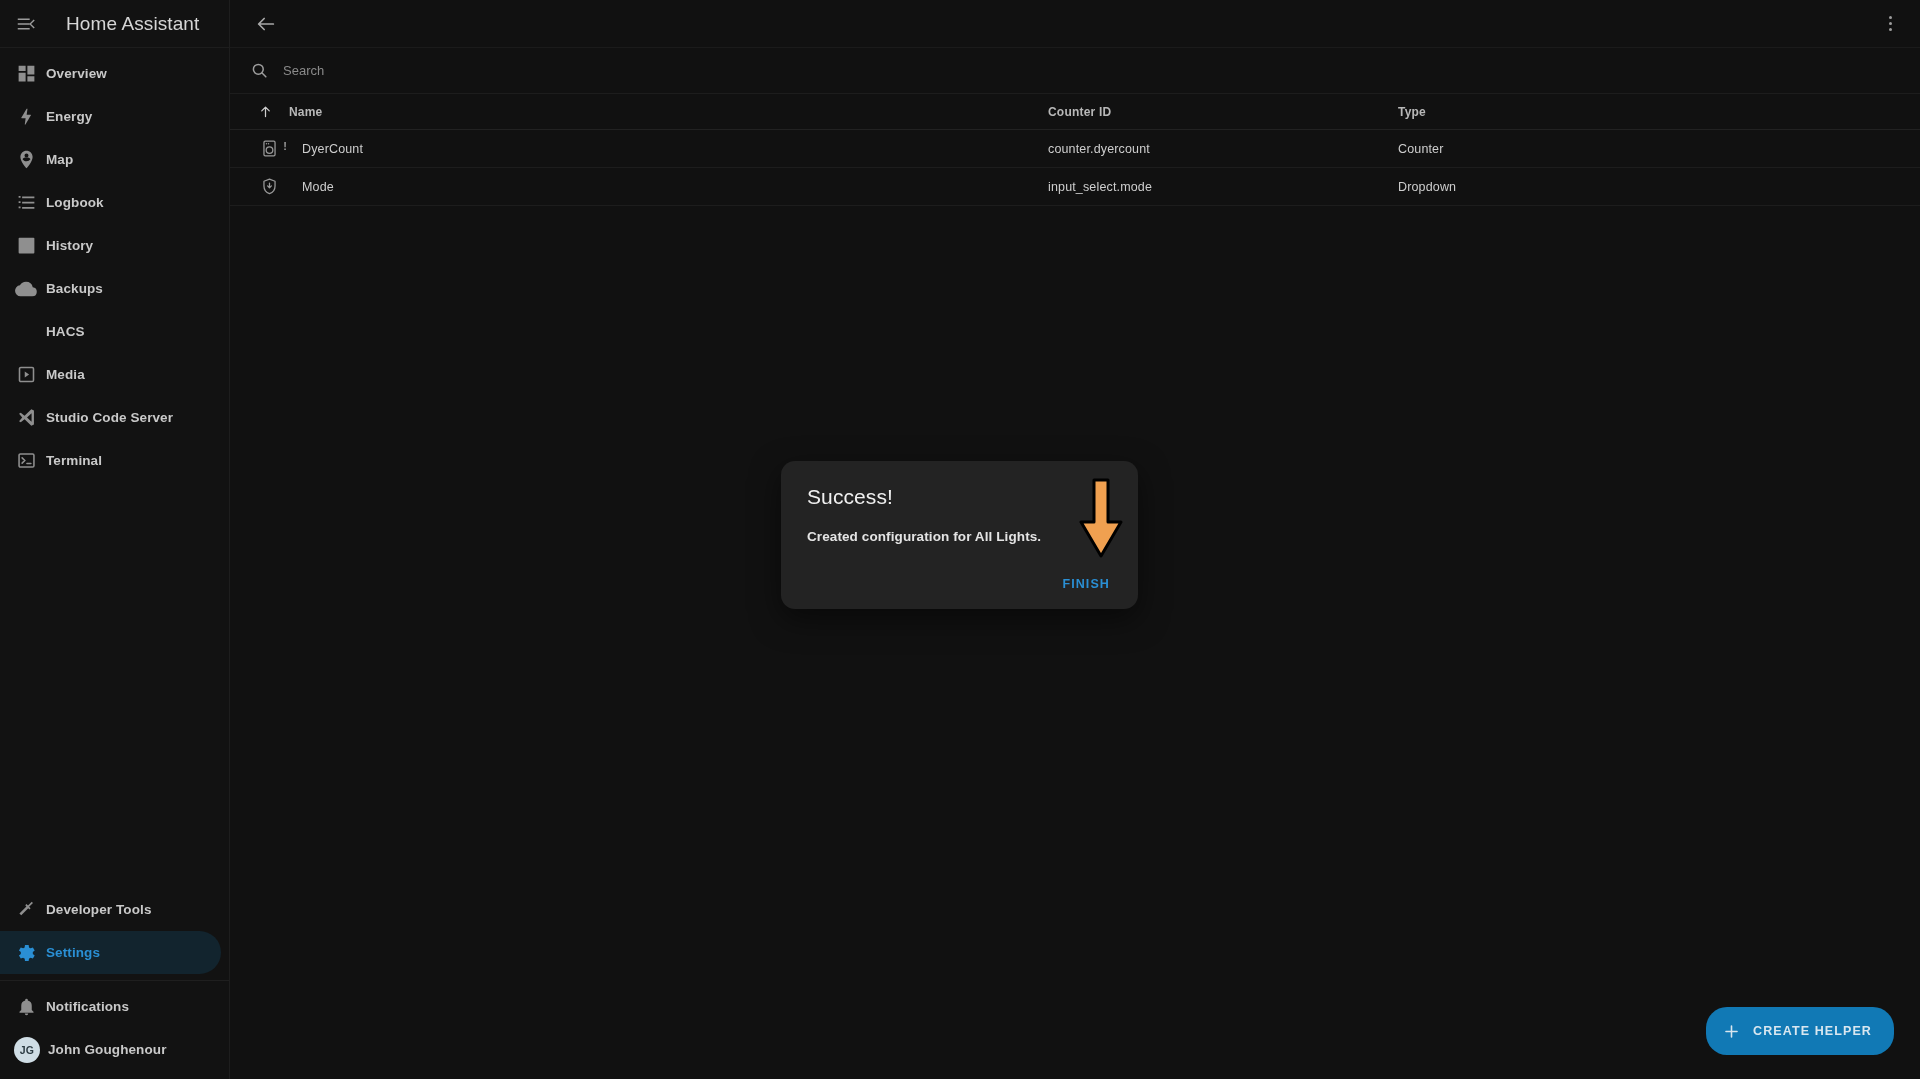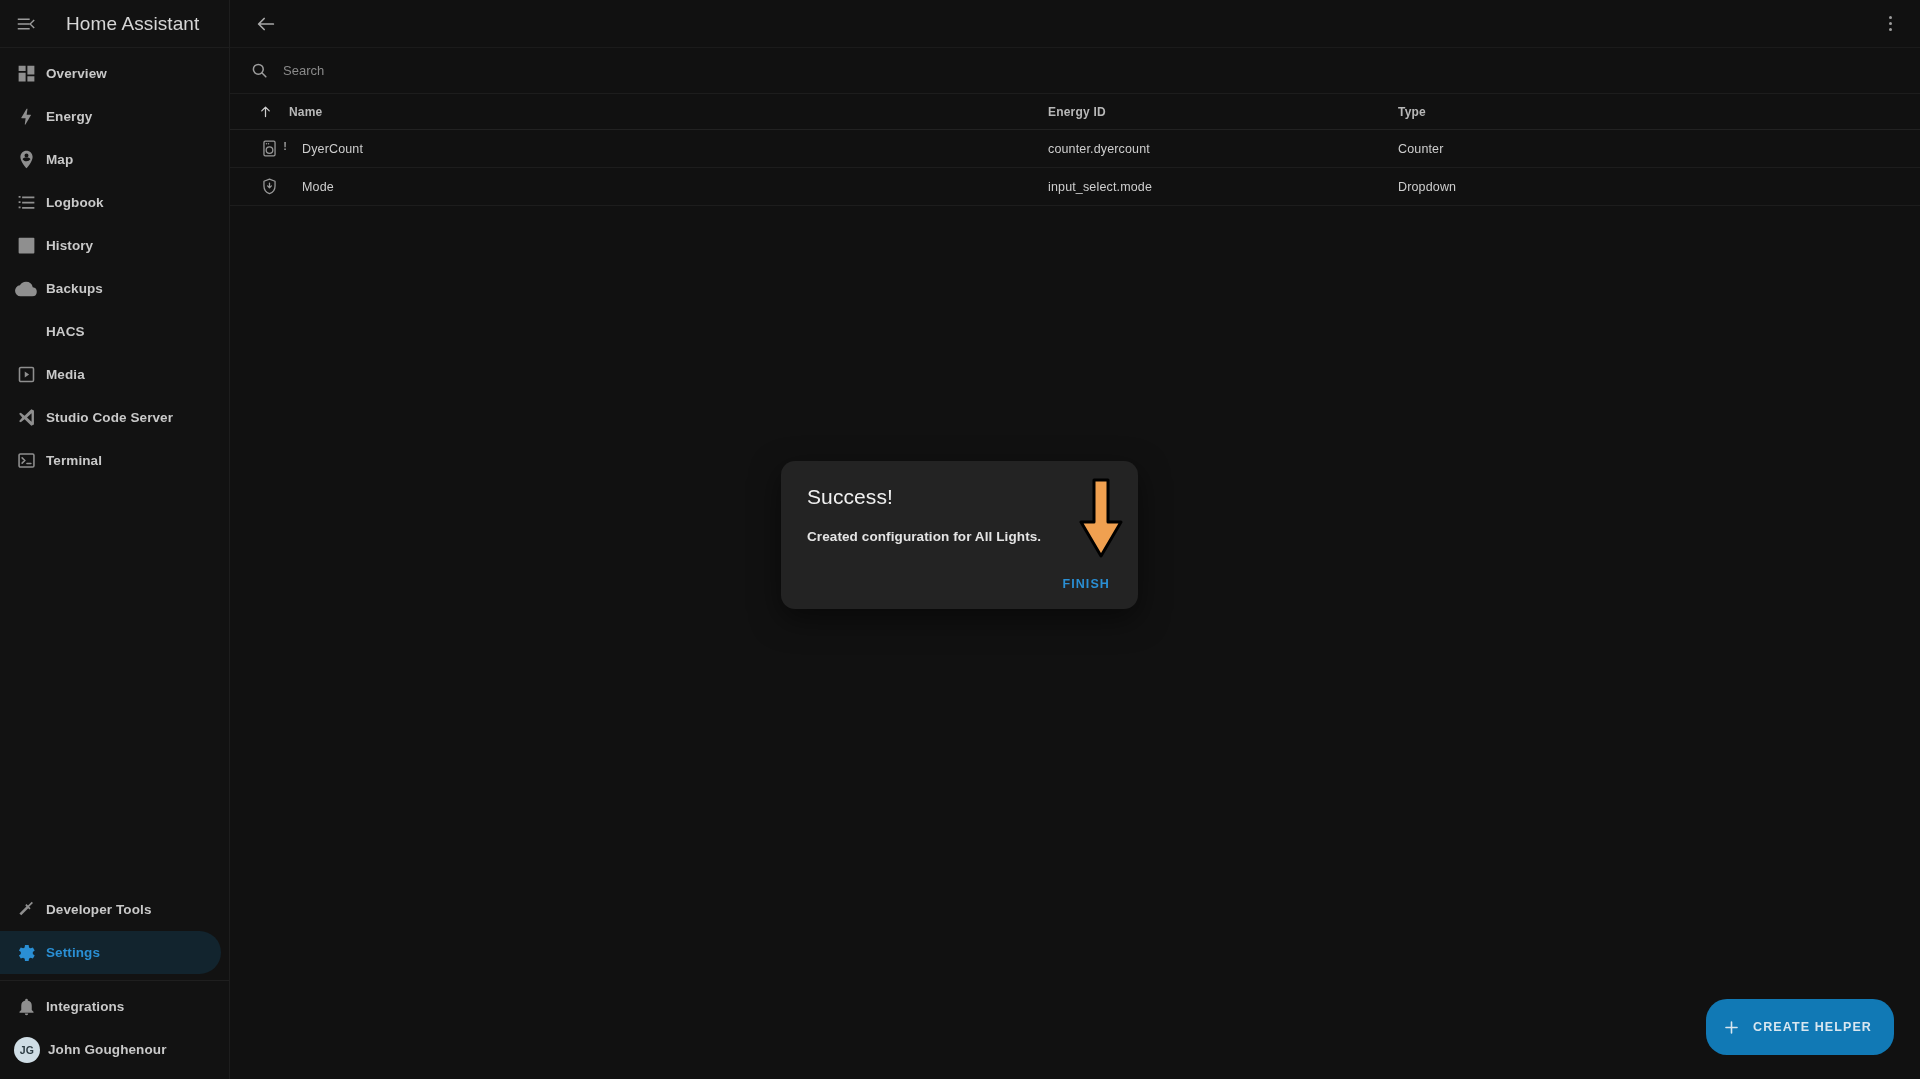--- a/index.html
+++ b/index.html
@@ -129,21 +129,21 @@
   .td { color: #cecece; font-size: 12.5px; letter-spacing: .15px; display: flex; align-items: center; }
   .td.name { width: 790px; gap: 22px; }
   .td.eid  { width: 350px; }
   .td.typ  { width: 240px; }
   .rowicon { width: 22px; height: 22px; display: flex; align-items: center; justify-content: center; color: #9a9a9a; position: relative; }
   .warnbadge { position: absolute; right: -7px; top: 3px; color: #9a9a9a; font-size: 11px; font-weight: 700; line-height: 1; }
 
   
   .fab {
     position: absolute; right: 26px; bottom: 24px;
-    height: 56px; padding: 0 22px 0 16px; border-radius: 21px;
+    height: 48px; padding: 0 22px 0 16px; border-radius: 21px;
     background: #1179b5; display: flex; align-items: center; gap: 12px;
     cursor: pointer; border: none;
   }
   .fab .plus { color: #d8e6ef; display: flex; }
   .fab .flbl { color: #d9e7f0; font-size: 12.5px; font-weight: 700; letter-spacing: 1.1px; white-space: nowrap; }
 
   
   .dialog {
     position: absolute; left: 781px; top: 461px;
     width: 357px; height: 148px;
@@ -296,21 +296,21 @@
       </div>
 
       <div class="sb-divider"></div>
 
       <div class="sb-item">
         <span class="ic">
           <svg width="21" height="21" viewBox="0 0 24 24" fill="currentColor">
               <path d="M12 22a2 2 0 002-2h-4a2 2 0 002 2zm6-6v-5a6 6 0 00-4.5-5.8V4.5a1.5 1.5 0 00-3 0v.7A6 6 0 006 11v5l-2 2v1h16v-1l-2-2z"></path>
             </svg>
         </span>
-        <span class="lbl">Integrations</span>
+        <span class="lbl">Notifications</span>
       </div>
 
       <div class="sb-item">
         <span class="avatar">JG</span>
         <span class="lbl">John Goughenour</span>
       </div>
 
     </div>
   </div>
 
@@ -346,21 +346,21 @@
       <div class="thead">
         <div class="th name">
           <span class="sort-arrow">
             <svg width="15" height="15" viewBox="0 0 24 24" fill="none" stroke="currentColor" stroke-width="2" stroke-linecap="round" stroke-linejoin="round">
                 <path d="M12 20V5M6 11l6-6 6 6"></path>
               </svg>
           </span>
           <span>Name</span>
         </div>
         <div class="th eid">
-          <span>Energy ID</span>
+          <span>Counter ID</span>
         </div>
         <div class="th typ">
           <span>Type</span>
         </div>
       </div>
 
       <div class="trow">
         <div class="td name">
           <span class="rowicon">
             <svg width="19" height="19" viewBox="0 0 24 24" fill="none" stroke="currentColor" stroke-width="1.6">

